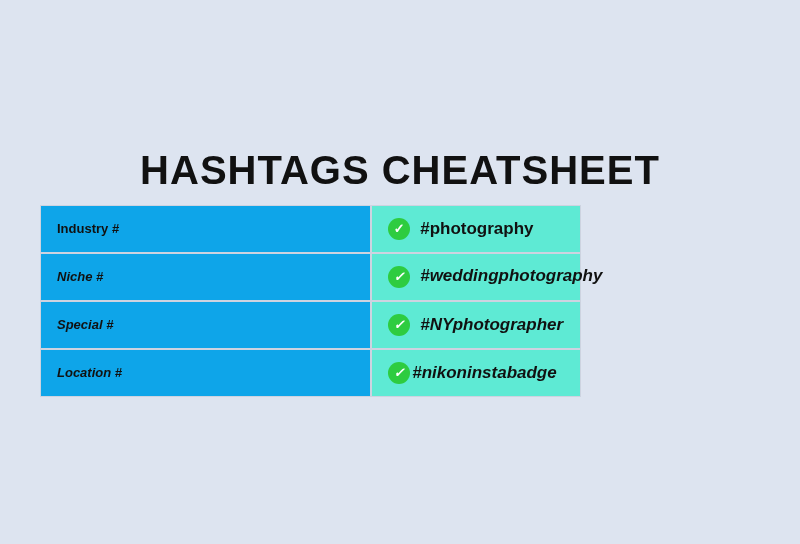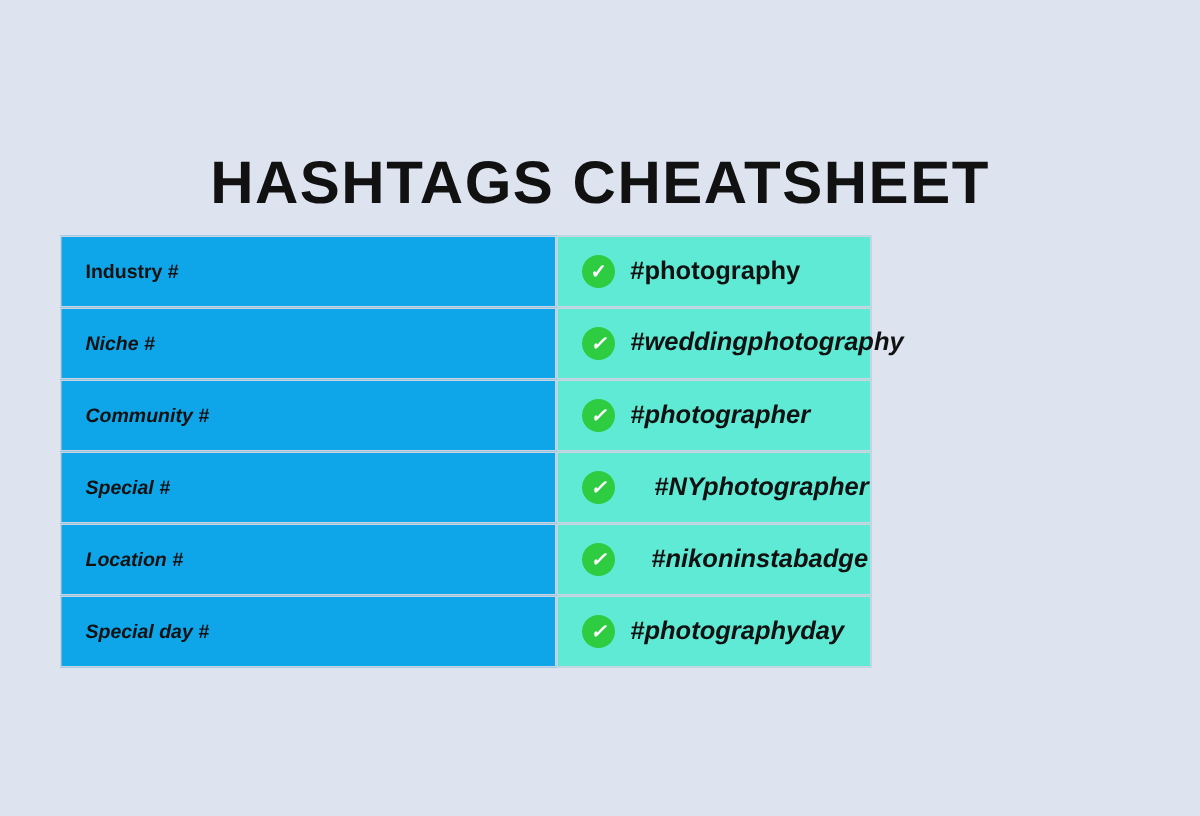--- a/index.html
+++ b/index.html
@@ -106,41 +106,27 @@
         </td>
       </tr>
       <tr>
         <td>Niche #</td>
         <td style="display: flex; align-items: flex-start; gap: 10px;">
           <span class="check-icon"></span>
           <span class="hashtag-text">#weddingphotography</span>
         </td>
       </tr>
       <tr>
-        <td>Community #</td>
+        <td>Special #</td>
         <td style="display: flex; align-items: center; gap: 10px;">
-          <span class="check-icon"></span>
-          <span class="hashtag-text">#photographer</span>
-        </td>
-      </tr>
-      <tr>
-        <td>Special #</td>
-        <td style="display: flex; align-items: center; gap: 26px;">
           <span class="check-icon"></span>
           <span class="hashtag-text">#NYphotographer</span>
         </td>
       </tr>
       <tr>
         <td>Location #</td>
-        <td style="display: flex; align-items: center; gap: 24px;">
+        <td style="display: flex; align-items: center; gap: 2px;">
           <span class="check-icon"></span>
           <span class="hashtag-text">#nikoninstabadge</span>
-        </td>
-      </tr>
-      <tr>
-        <td>Special day #</td>
-        <td style="display: flex; align-items: center; gap: 10px;">
-          <span class="check-icon"></span>
-          <span class="hashtag-text">#photographyday</span>
         </td>
       </tr>
     </tbody>
 </table>
 
 </body></html>

